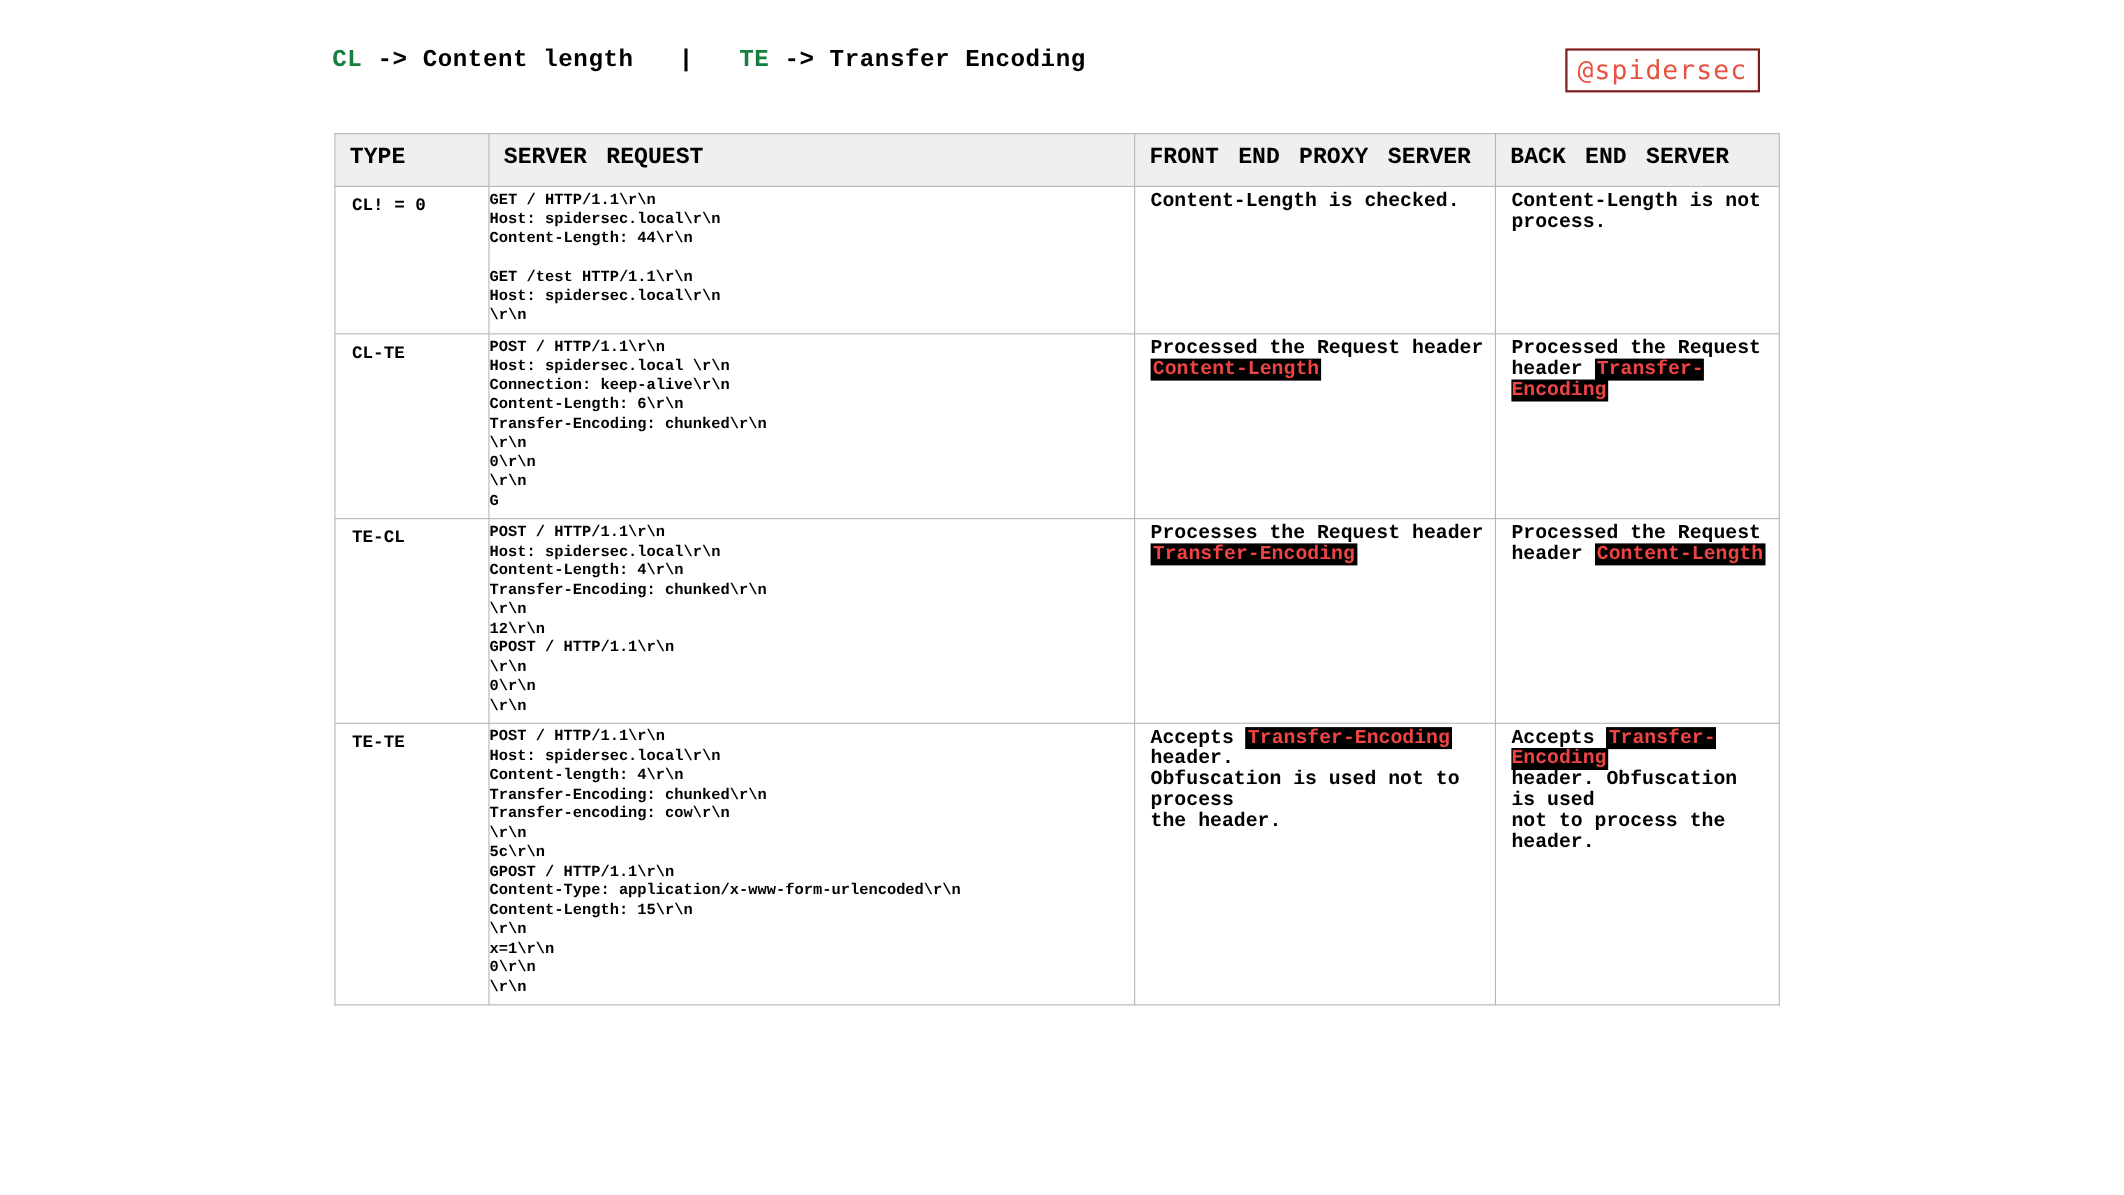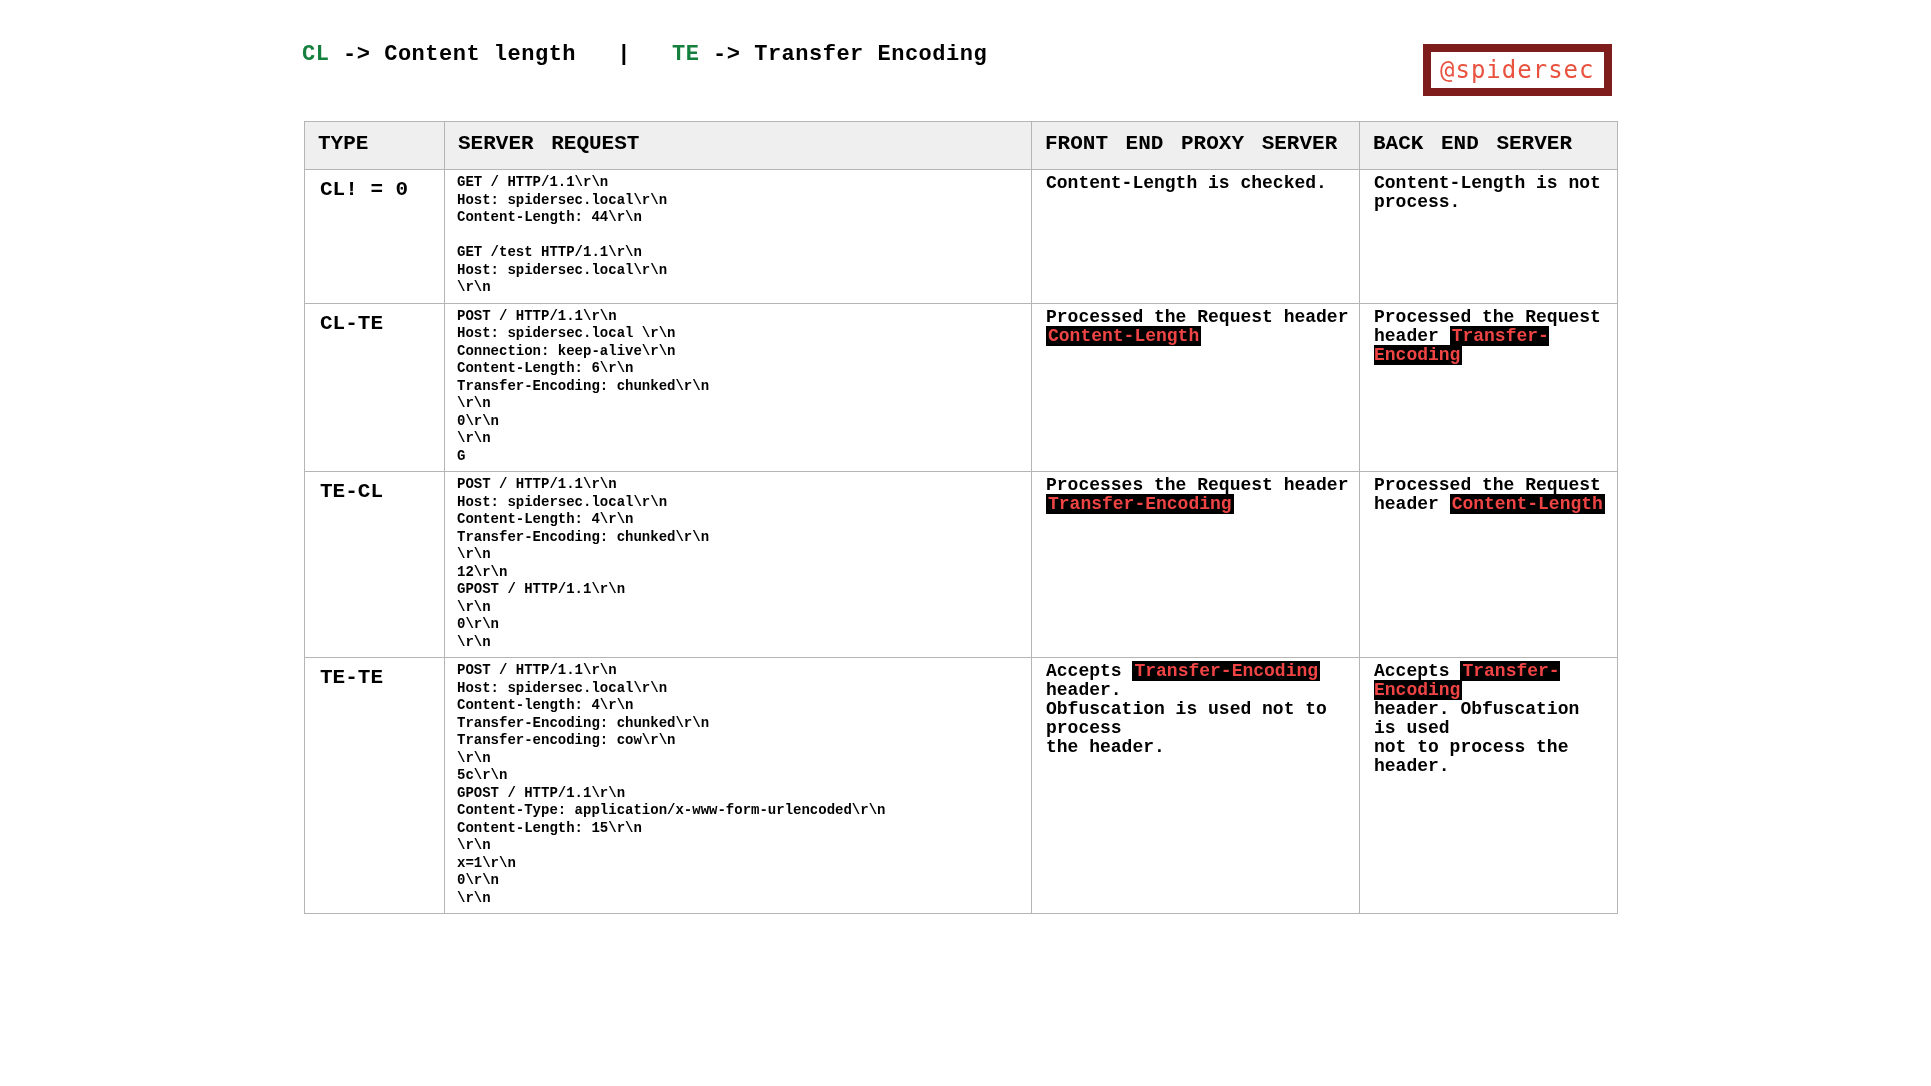--- a/index.html
+++ b/index.html
@@ -13,21 +13,21 @@
   .pre{white-space:pre-wrap;}
   
   .legend{
     position:absolute;left:302px;top:42px;
     font-size:22px;font-weight:bold;letter-spacing:0.5px;
   }
   .legend .red{color:#15803d;text-align:right;}
   
   .badge{
     position:absolute;left:1423px;top:44px;
-    color:#e8523e;border:8px solid #7f1d1d;
+    color:#e8523e;border:2px solid #7f1d1d;
     font-family:"DejaVu Sans Mono",monospace;
     font-size:24px;font-weight:normal;
     padding:4px 9px;letter-spacing:1px;
     background:#fff;
   }
   
   table.smuggle{
     position:absolute;left:304px;top:121px;
     width:1313px;
     border-collapse:collapse;table-layout:fixed;
@@ -38,28 +38,28 @@
     box-sizing:border-box;
   }
   table.smuggle th{
     background:#efefef;
     font-size:21px;font-weight:bold;
     padding:10px 6px 6px 13px;
     word-spacing:5px;
     height:48px;
   }
   td.type{
-    font-size:21px;font-weight:bold;
+    font-size:16px;font-weight:bold;
     padding:8px 4px 0 15px;
     white-space:pre;
   }
   td.req{
     font-size:14px;font-weight:bold;
     line-height:17.5px;
-    padding:4px 8px 6px 12px;
+    padding:4px 8px 6px 0;
   }
   td.note{
     font-size:18px;font-weight:bold;
     line-height:19px;
     padding:4px 10px 6px 14px;
   }
   .hl{background:#000;color:#ef4444;padding:0 2px;}
   tbody tr:nth-child(1){height:130px;}
   tbody tr:nth-child(2){height:126px;}
   tbody tr:nth-child(3){height:164px;}

